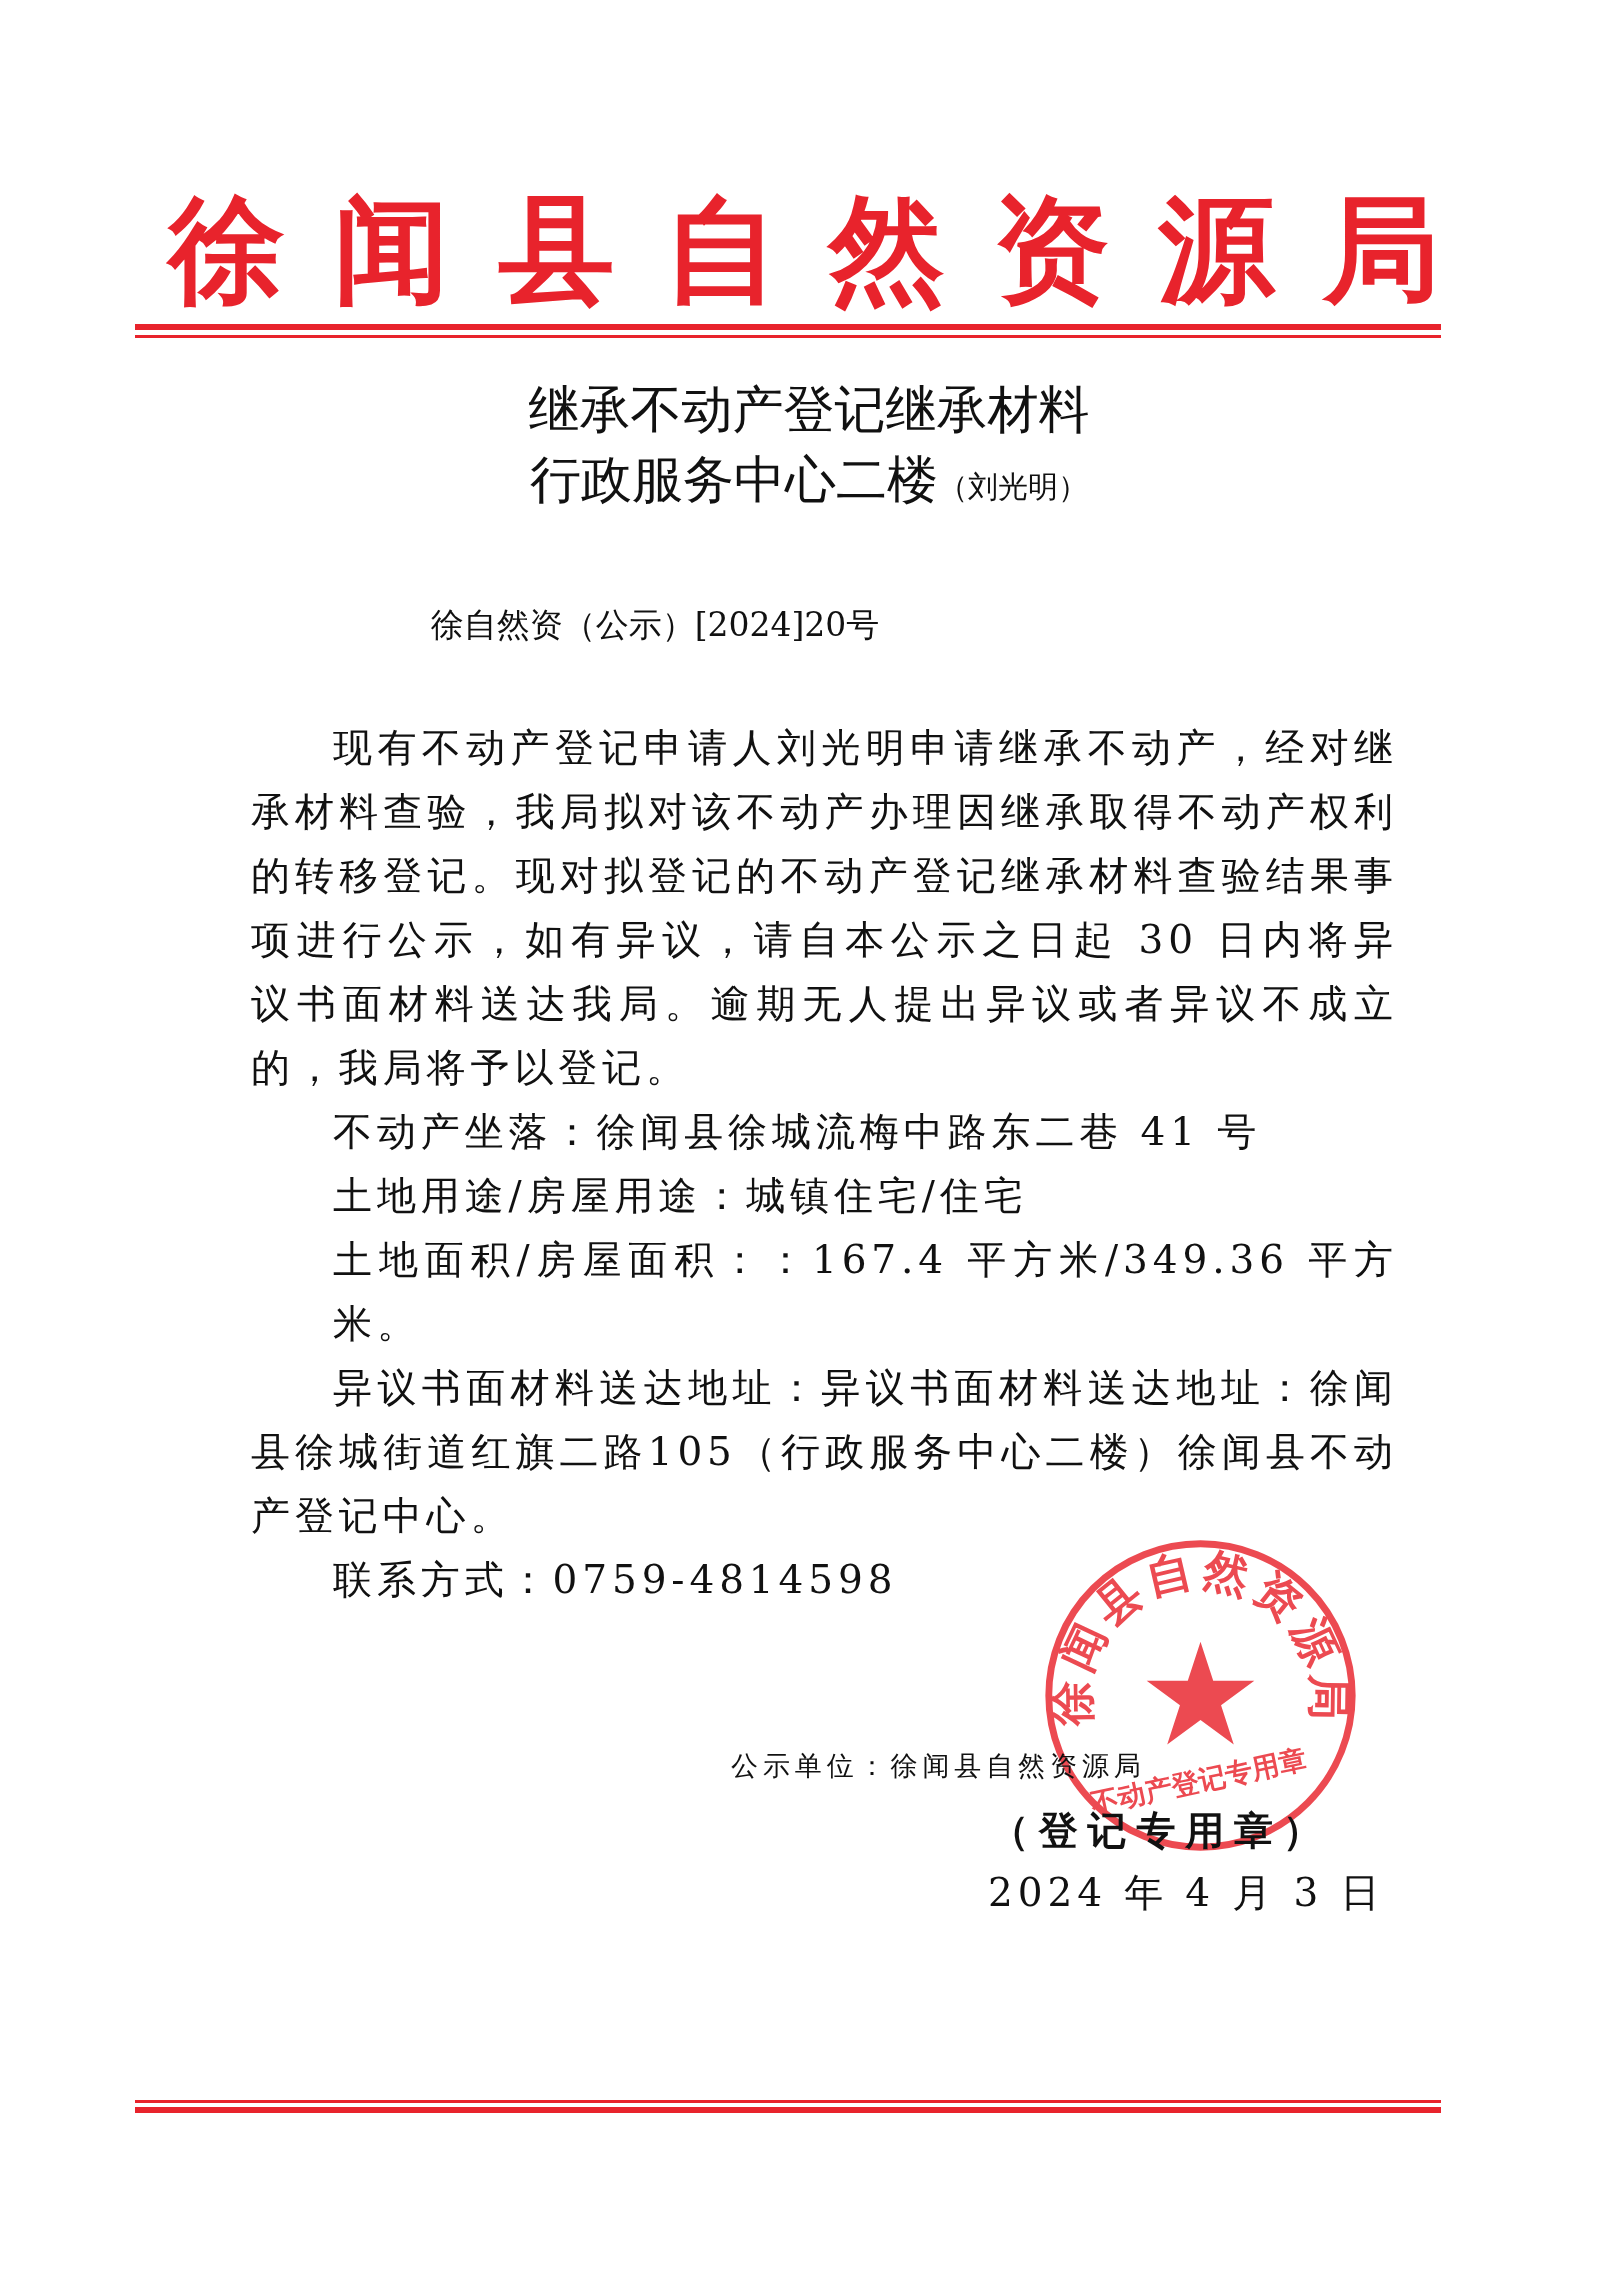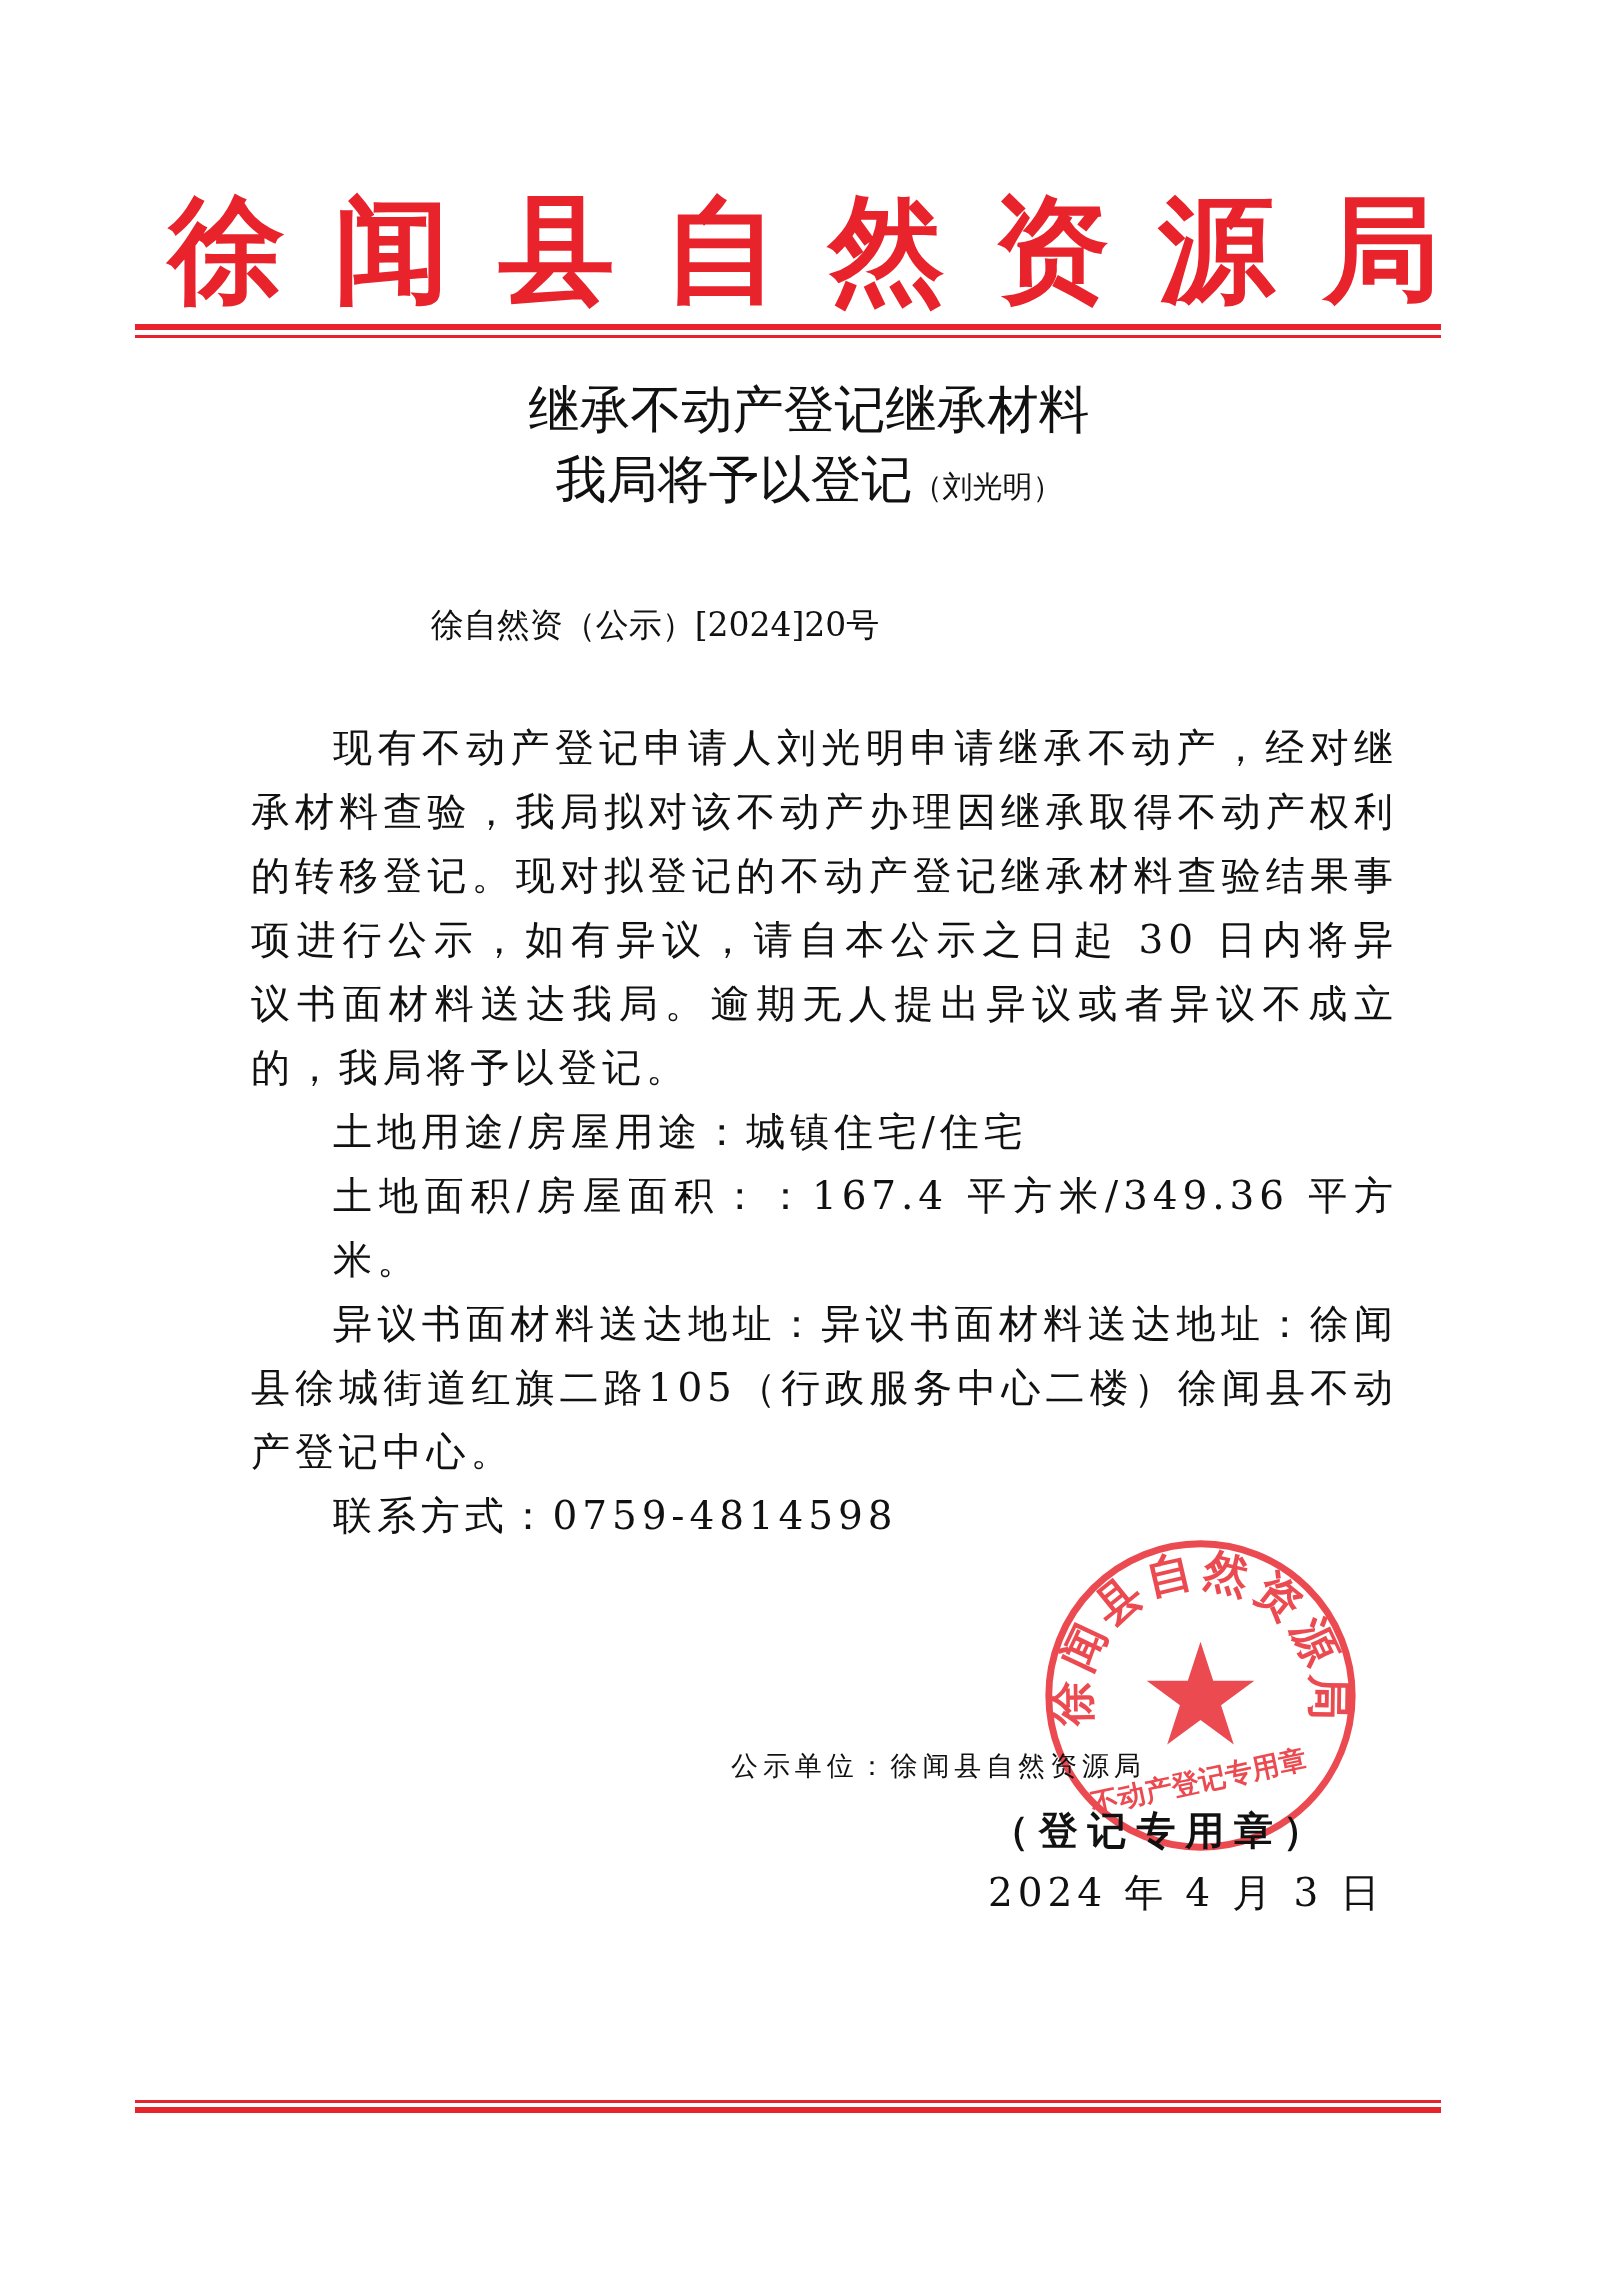--- a/index.html
+++ b/index.html
@@ -28,27 +28,28 @@
 </head>
 <body>
 
 <div class="abs masthead">徐闻县自然资源局</div>
 
 <div class="rule" style="top:324px;height:5.9px;"></div>
 <div class="rule" style="top:335px;height:2.9px;"></div>
 
 <div class="abs title" style="top:365px;margin-top:8px;">继承不动产登记继承材料</div>
 <div class="abs title" style="top:443px;">
-  <span>我局将予以登记</span><span class="sub">（刘光明）</span>
+  <span>行政服务中心二楼</span><span class="sub">（刘光明）</span>
 </div>
 
 <div class="abs docno">徐自然资（公示）[2024]20号</div>
 
 <div class="abs body-text">
   <p class="indent">现有不动产登记申请人刘光明申请继承不动产，经对继承材料查验，我局拟对该不动产办理因继承取得不动产权利的转移登记。现对拟登记的不动产登记继承材料查验结果事项进行公示，如有异议，请自本公示之日起 30 日内将异议书面材料送达我局。逾期无人提出异议或者异议不成立的，我局将予以登记。</p>
+  <p class="field"><span>不动产坐落：</span><span>徐闻县徐城流梅中路东二巷 41 号</span></p>
   <p class="field"><span>土地用途/房屋用途：</span><span>城镇住宅/住宅</span></p>
   <p class="field"><span>土地面积/房屋面积：：</span><span>167.4 平方米/349.36 平方米。</span></p>
   <p class="indent">异议书面材料送达地址：异议书面材料送达地址：徐闻县徐城街道红旗二路105（行政服务中心二楼）徐闻县不动产登记中心。</p>
   <p class="field"><span>联系方式：</span><span>0759-4814598</span></p>
 </div>
 
 <svg class="abs seal" viewBox="0 0 330 330">
   <defs>
     <path id="sealArc" d="M 60 215 A 115 115 0 1 1 270 215" fill="none"></path>
   </defs>

